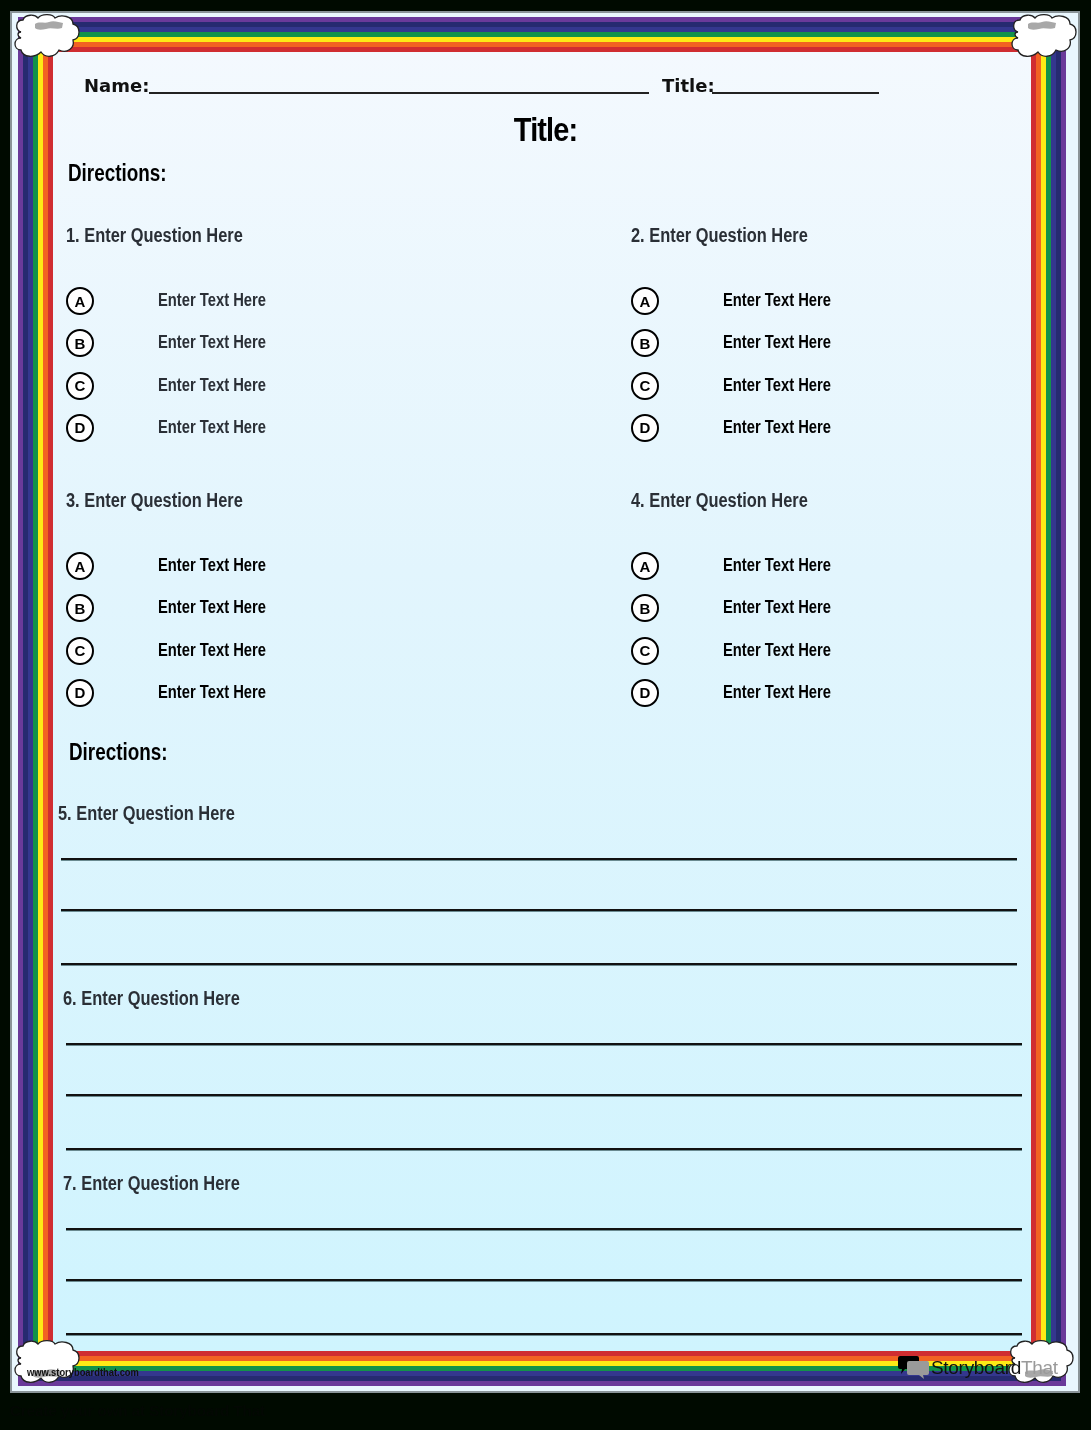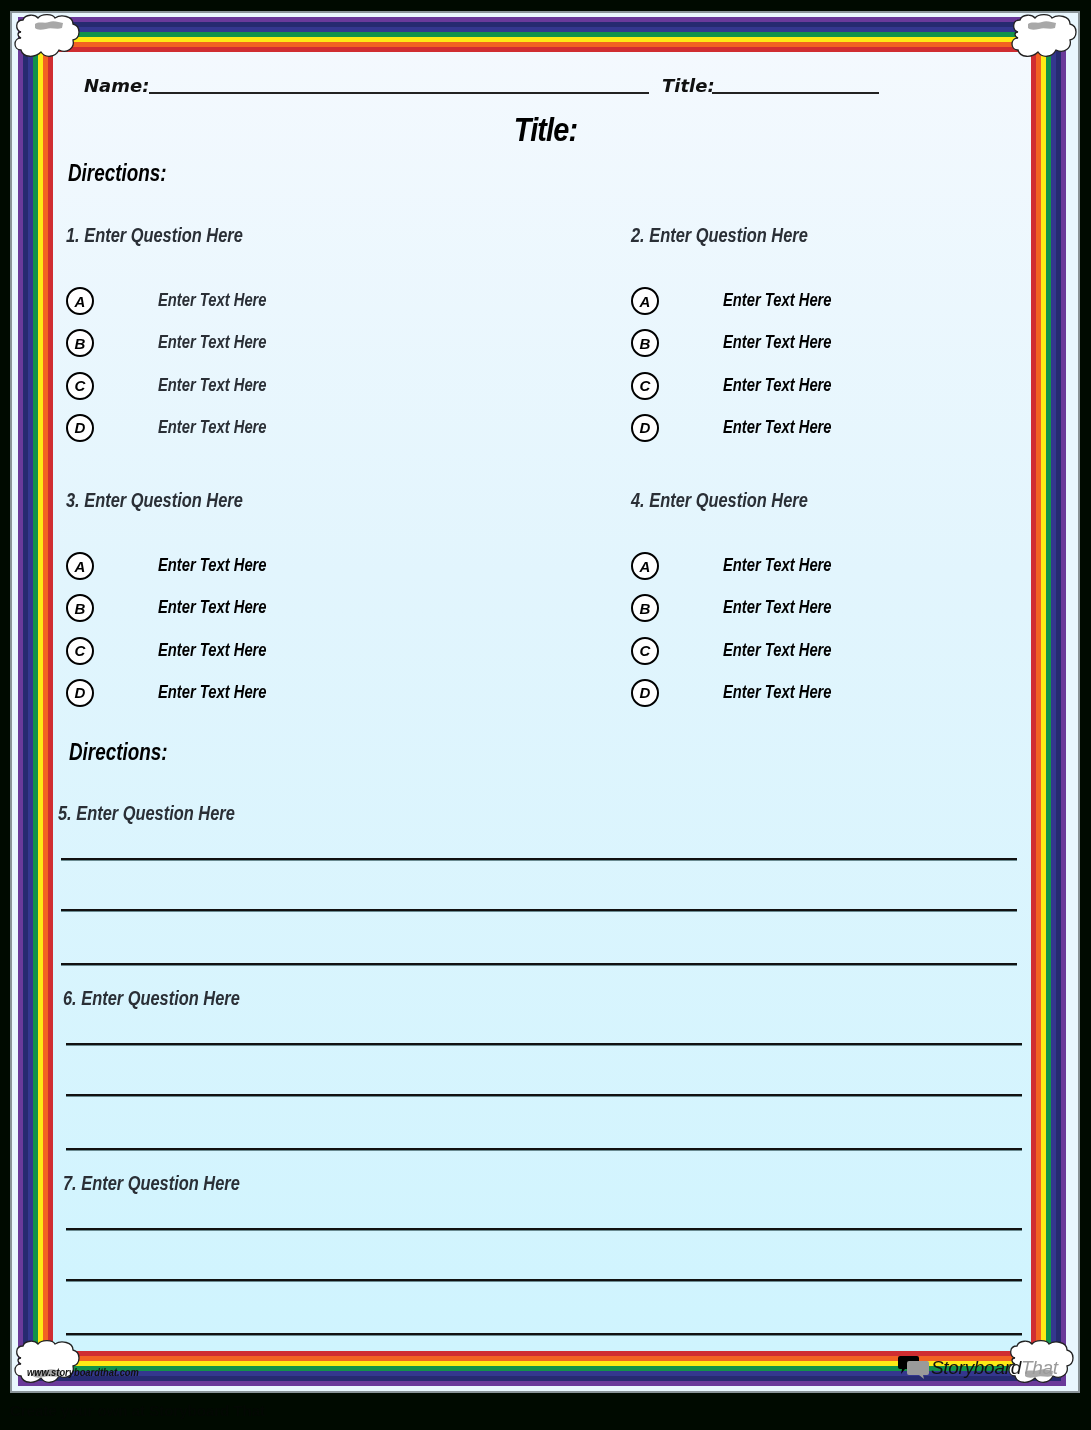--- a/index.html
+++ b/index.html
@@ -4,21 +4,21 @@
 <style>
   * { box-sizing: border-box; margin: 0; padding: 0; }
   html, body { width: 1091px; height: 1430px; background: #000a00; overflow: hidden; }
   body { position: relative; font-family: "Liberation Sans", sans-serif; }
 
   .sheet {
     position: absolute; left: 10px; top: 11px; width: 1070px; height: 1382px;
     background: #e9f7fe; border: 2px solid #8a9498;
   }
   .page {
-    position: absolute; left: 0; top: 0; width: 1091px; height: 1393px; font-style: italic;
+    position: absolute; left: 0; top: 0; width: 1091px; height: 1393px;
   }
   .inner-bg {
     position: absolute; left: 52px; top: 48px; width: 982px; height: 1305px;
     background: linear-gradient(to bottom, #f4f9fe 0%, #e2f5fd 40%, #cff4fe 100%);
   }
   .s { position: absolute; }
 
   .cloud {
     position: absolute; width: 70px; height: 52px;
   }

